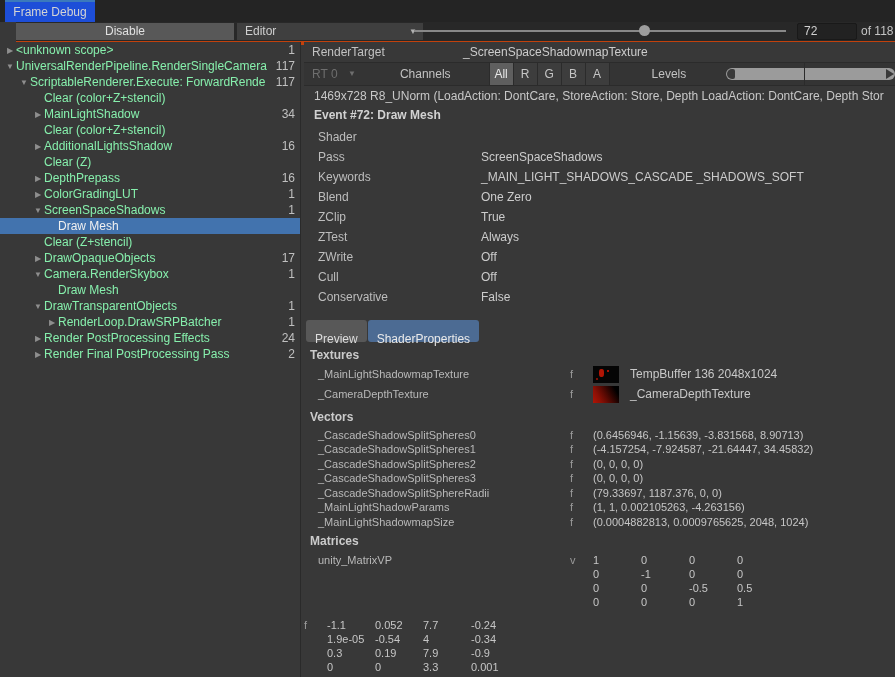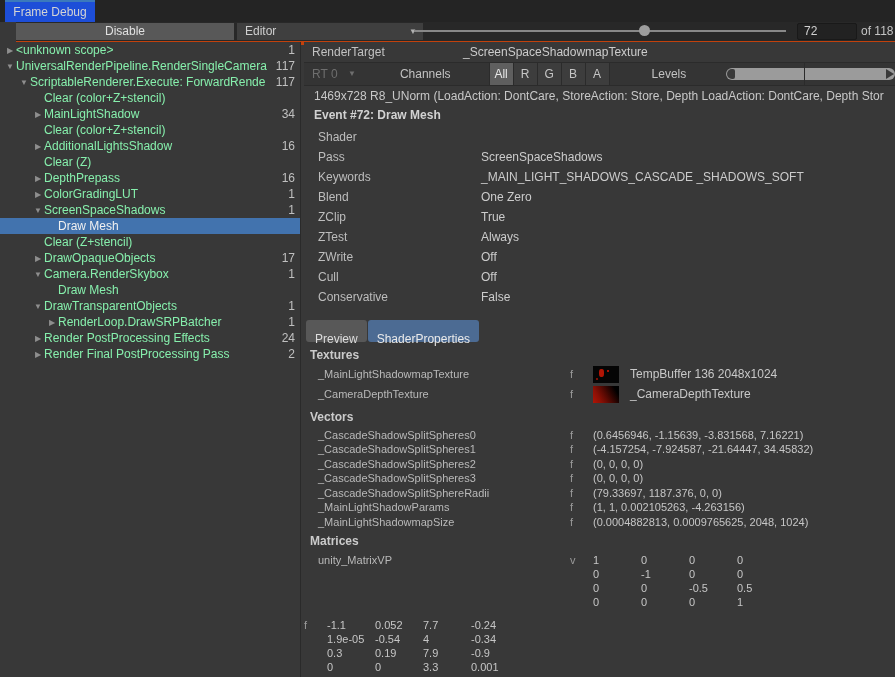--- a/index.html
+++ b/index.html
@@ -295,21 +295,21 @@
     <span class="cell-name">_CameraDepthTexture</span>
     <span class="cell-type">f</span>
     <span class="thumb thumb-depth"></span>
     <span class="tex-value">_CameraDepthTexture</span>
   </div>
 
   <div class="section-h">Vectors</div>
   <div class="vec-row">
       <span class="cell-name">_CascadeShadowSplitSpheres0</span>
       <span class="cell-type">f</span>
-      <span class="vec-value">(0.6456946, -1.15639, -3.831568, 7.16221)</span>
+      <span class="vec-value">(0.6456946, -1.15639, -3.831568, 8.90713)</span>
     </div>
   <div class="vec-row">
       <span class="cell-name">_CascadeShadowSplitSpheres1</span>
       <span class="cell-type">f</span>
       <span class="vec-value">(-4.157254, -7.924587, -21.64447, 34.45832)</span>
     </div>
   <div class="vec-row">
       <span class="cell-name">_CascadeShadowSplitSpheres2</span>
       <span class="cell-type">f</span>
       <span class="vec-value">(0, 0, 0, 0)</span>

